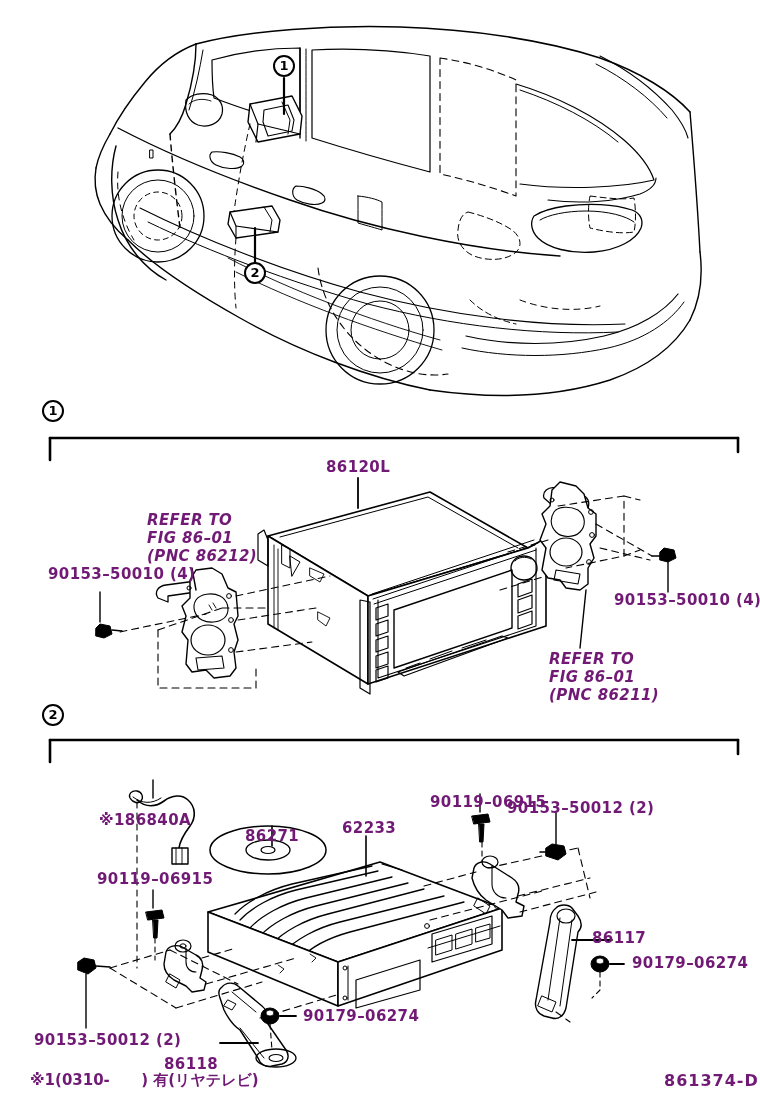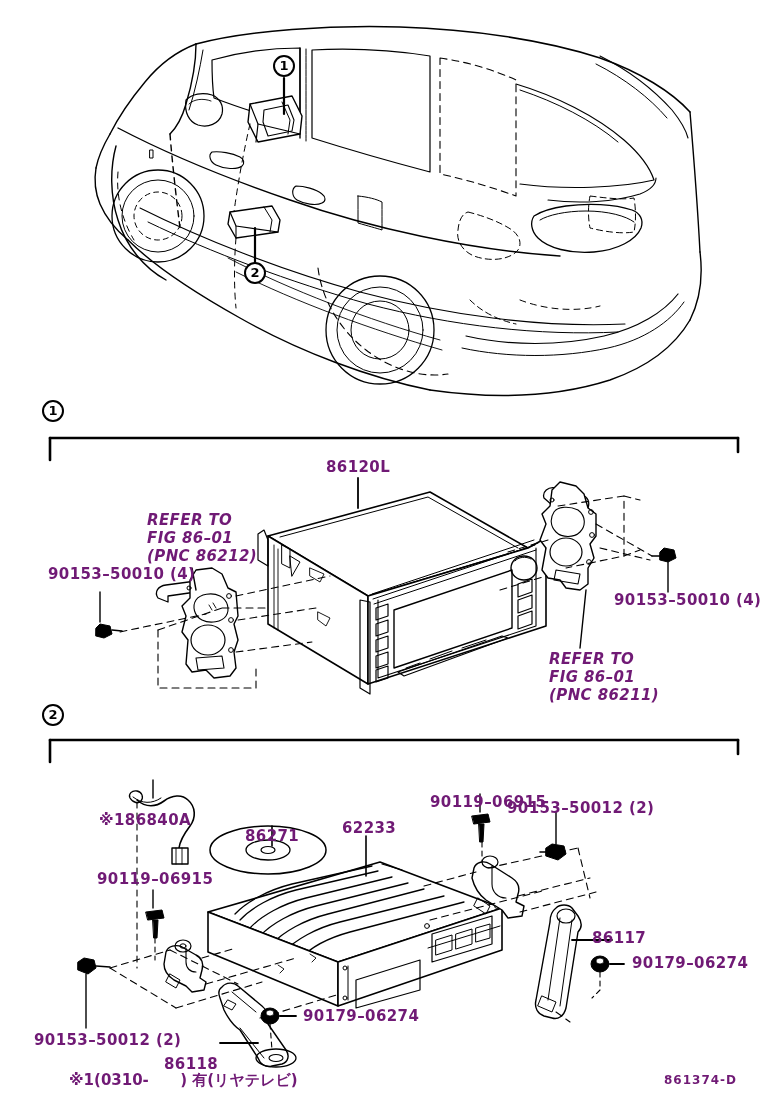--- a/index.html
+++ b/index.html
@@ -35,24 +35,23 @@
     line-height: 17px;
     letter-spacing: 0.4px;
     color: #701a75;
     white-space: pre;
   }
   .lbl.multi { line-height: 18px; font-style: italic; }
   .lbl.jp {
     font-family: "DejaVu Sans", sans-serif;
     font-size: 15px;
     letter-spacing: 0px;
-    margin-left: 39px;
   }
   .lbl.dwg {
-    font-size: 12px;
+    font-size: 16px;
     letter-spacing: 1px;
   }
   
   .circnum {
     position: absolute;
     width: 22px;
     height: 22px;
     border: 2px solid #000;
     border-radius: 50%;
     box-sizing: border-box;

